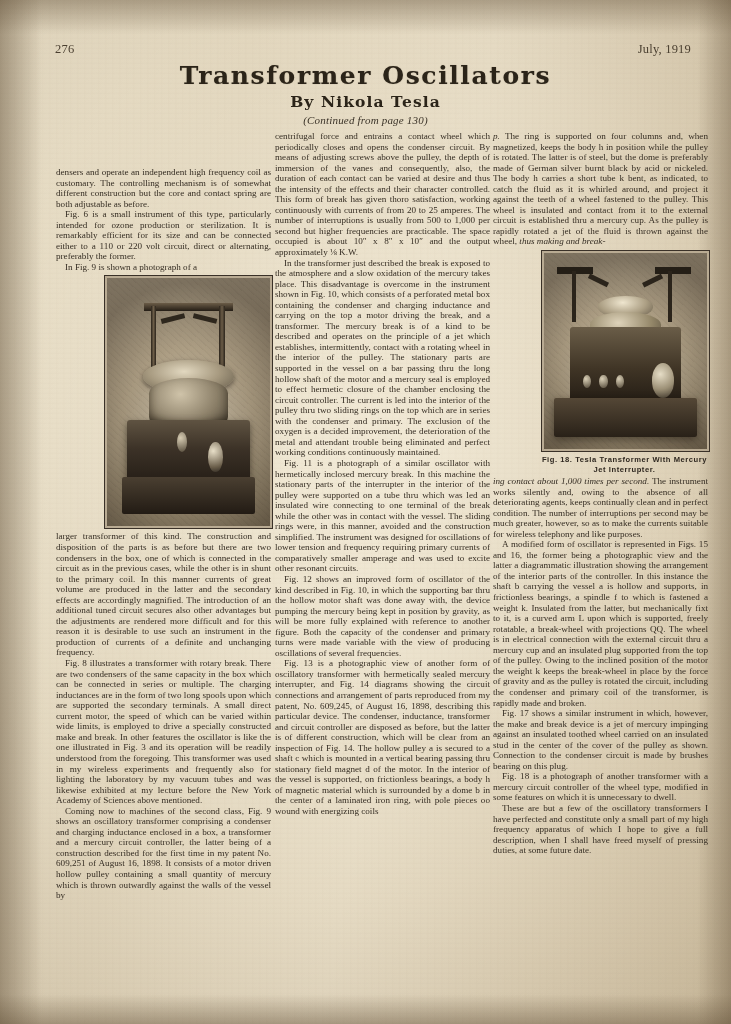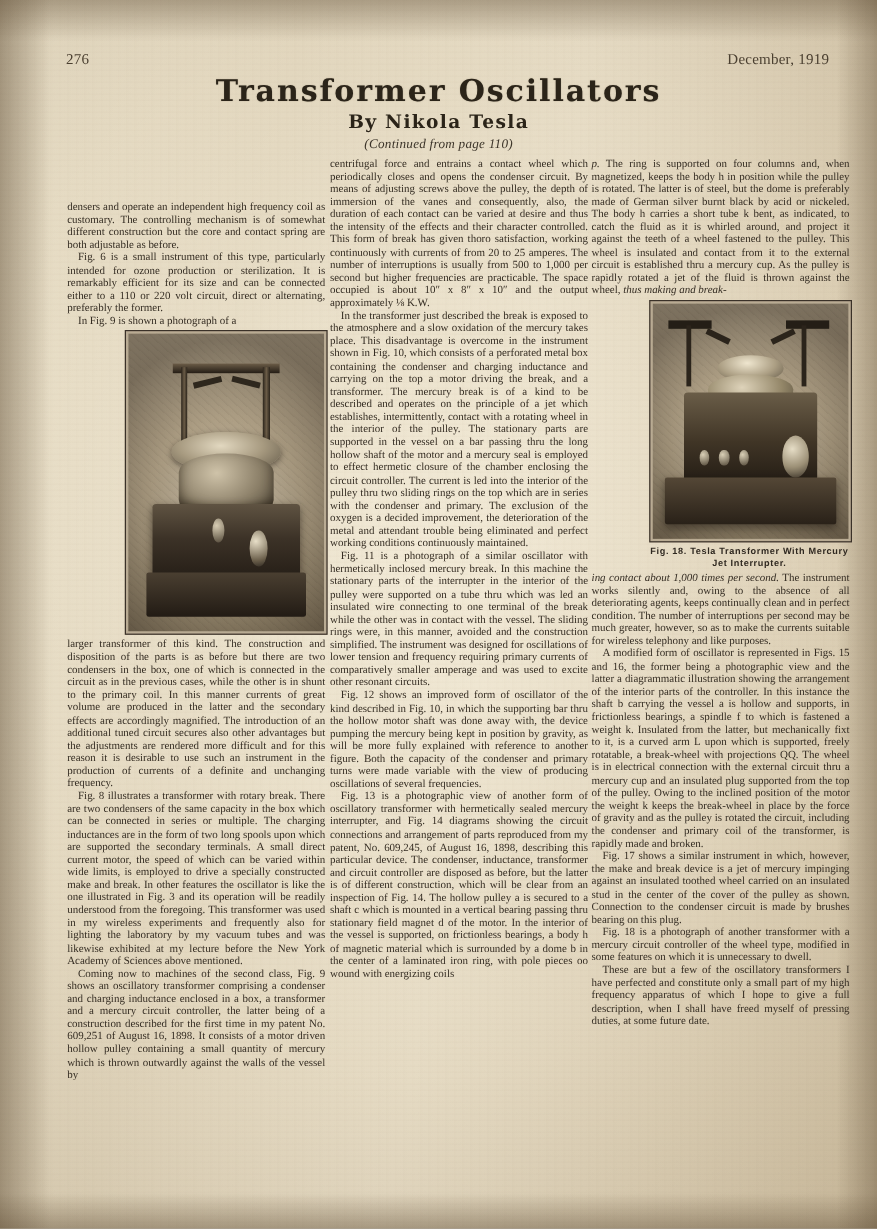--- a/index.html
+++ b/index.html
@@ -5,21 +5,21 @@
   html, body {
     margin: 0;
     padding: 0;
     background: #7a6a58;
   }
   #page {
     position: relative;
     width: 731px;
     height: 1024px;
     overflow: hidden;
-    background: #a3a3a3;
+    background: #7dd3fc;
     font-family: "Liberation Serif", serif;
     color: #332b22;
   }
   
   #paper-tint {
     position: absolute;
     inset: 0;
     background:
       radial-gradient(ellipse 120% 95% at 48% 45%, rgba(255,250,235,0.55) 0%, rgba(236,226,205,0.25) 45%, rgba(150,130,100,0.30) 88%, rgba(110,92,66,0.55) 100%),
       linear-gradient(100deg, #e6dcc4 0%, #ded2b8 28%, #e3d8c0 55%, #d6c8ac 80%, #cbbb9c 100%);
@@ -218,27 +218,27 @@
 <body>
 
 <div id="page">
   <div id="paper-tint"></div>
   <div id="paper-grain"></div>
 
   <div id="content">
 
     <div class="runhead">
       <span class="folio">276</span>
-      <span class="issue">December, 1919</span>
+      <span class="issue">July, 1919</span>
     </div>
 
     <div class="title-block">
       <div class="art-title">Transformer Oscillators</div>
       <div class="byline">By Nikola Tesla</div>
-      <div class="contd">(Continued from page 110)</div>
+      <div class="contd">(Continued from page 130)</div>
     </div>
 
     <div class="col" id="col1">
       <p class="noind">densers and operate an independent high frequency coil as customary. The controlling mechanism is of somewhat different construction but the core and contact spring are both adjustable as before.</p>
       <p>Fig. 6 is a small instrument of this type, particularly intended for ozone production or sterilization. It is remarkably efficient for its size and can be connected either to a 110 or 220 volt circuit, direct or alternating, preferably the former.</p>
       <p>In Fig. 9 is shown a photograph of a</p>
 
       <div class="figure fig17">
         <div class="figbox">
           <div class="photo">

